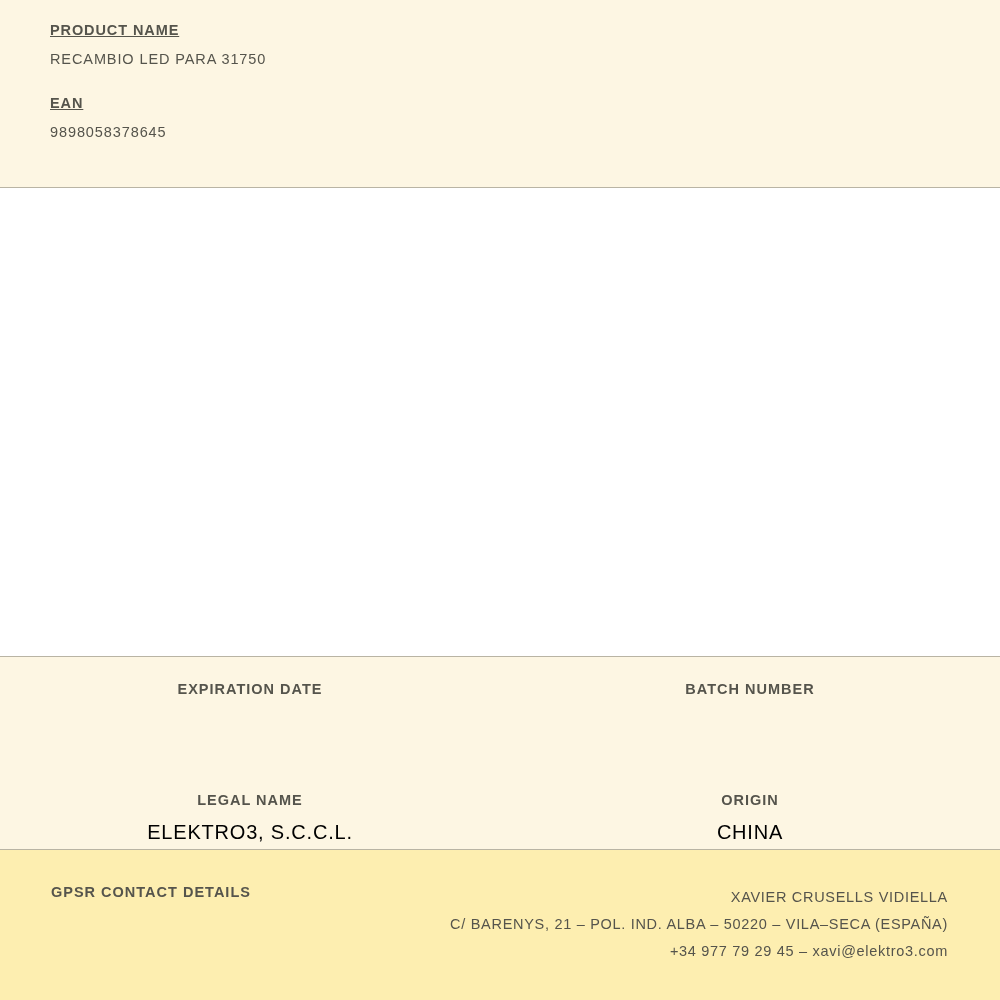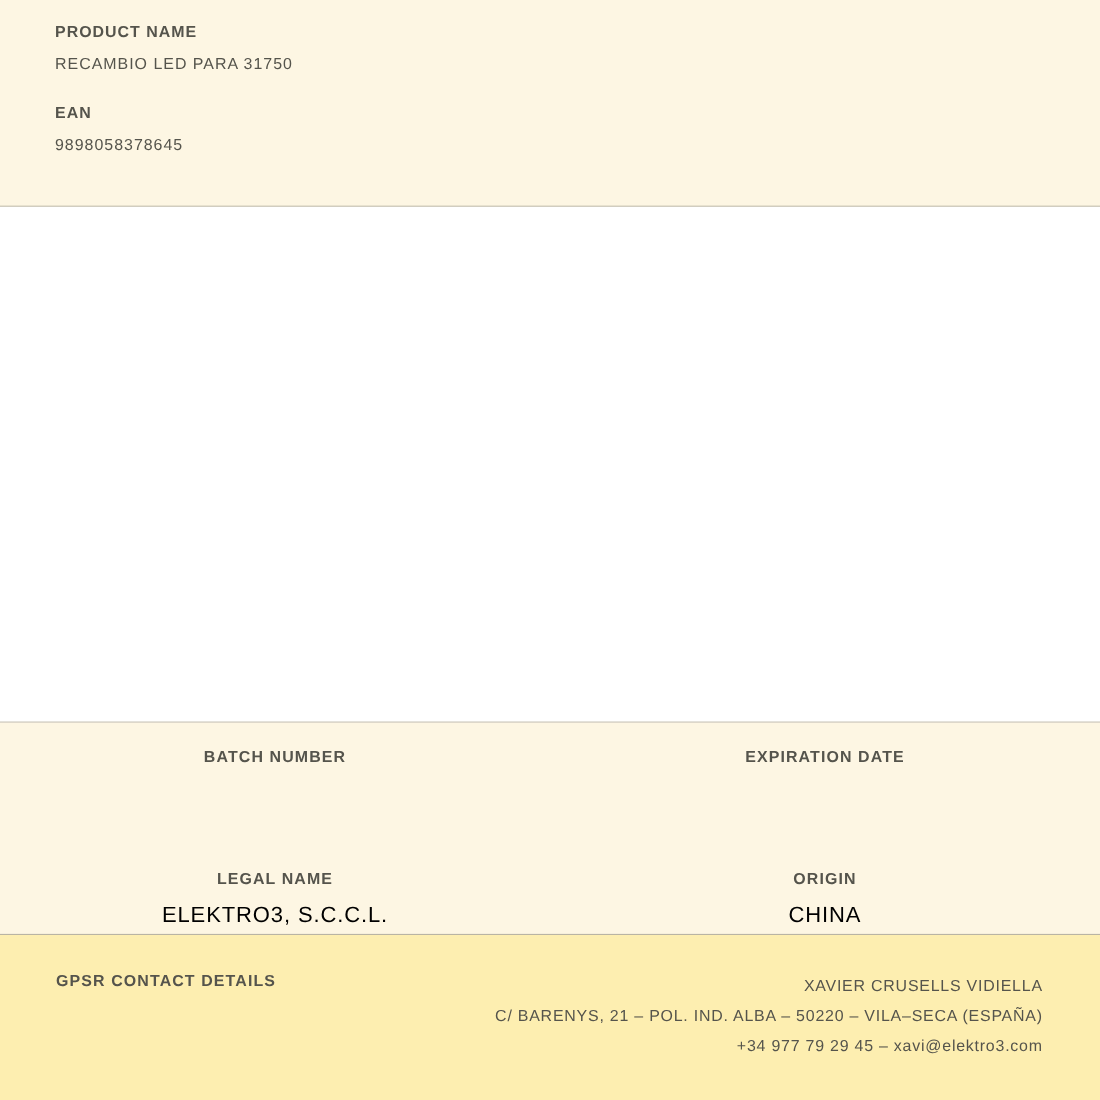--- a/index.html
+++ b/index.html
@@ -34,20 +34,21 @@
   .field-block {
     margin-bottom: 28px;
   }
   .field-label {
     font-size: 14.5px;
     font-weight: bold;
     letter-spacing: 0.9px;
     color: #55544c;
     margin-bottom: 13px;
     text-transform: uppercase;
+    text-decoration: underline;
   }
   .field-value {
     font-size: 14.5px;
     letter-spacing: 0.9px;
     color: #55544c;
   }
 
   
   .middle-blank {
     background: #ffffff;
@@ -132,25 +133,25 @@
       <div class="field-label">EAN</div>
       <div class="field-value">9898058378645</div>
     </div>
   </div>
 
   <div class="middle-blank"></div>
 
   <div class="meta-section">
     <div class="meta-row">
       <div class="meta-col">
-        <div class="meta-label">BATCH NUMBER</div>
+        <div class="meta-label">EXPIRATION DATE</div>
         <div class="meta-value"></div>
       </div>
       <div class="meta-col">
-        <div class="meta-label">EXPIRATION DATE</div>
+        <div class="meta-label">BATCH NUMBER</div>
         <div class="meta-value"></div>
       </div>
     </div>
     <div class="meta-row second">
       <div class="meta-col">
         <div class="meta-label">LEGAL NAME</div>
         <div class="meta-value">ELEKTRO3, S.C.C.L.</div>
       </div>
       <div class="meta-col">
         <div class="meta-label">ORIGIN</div>

